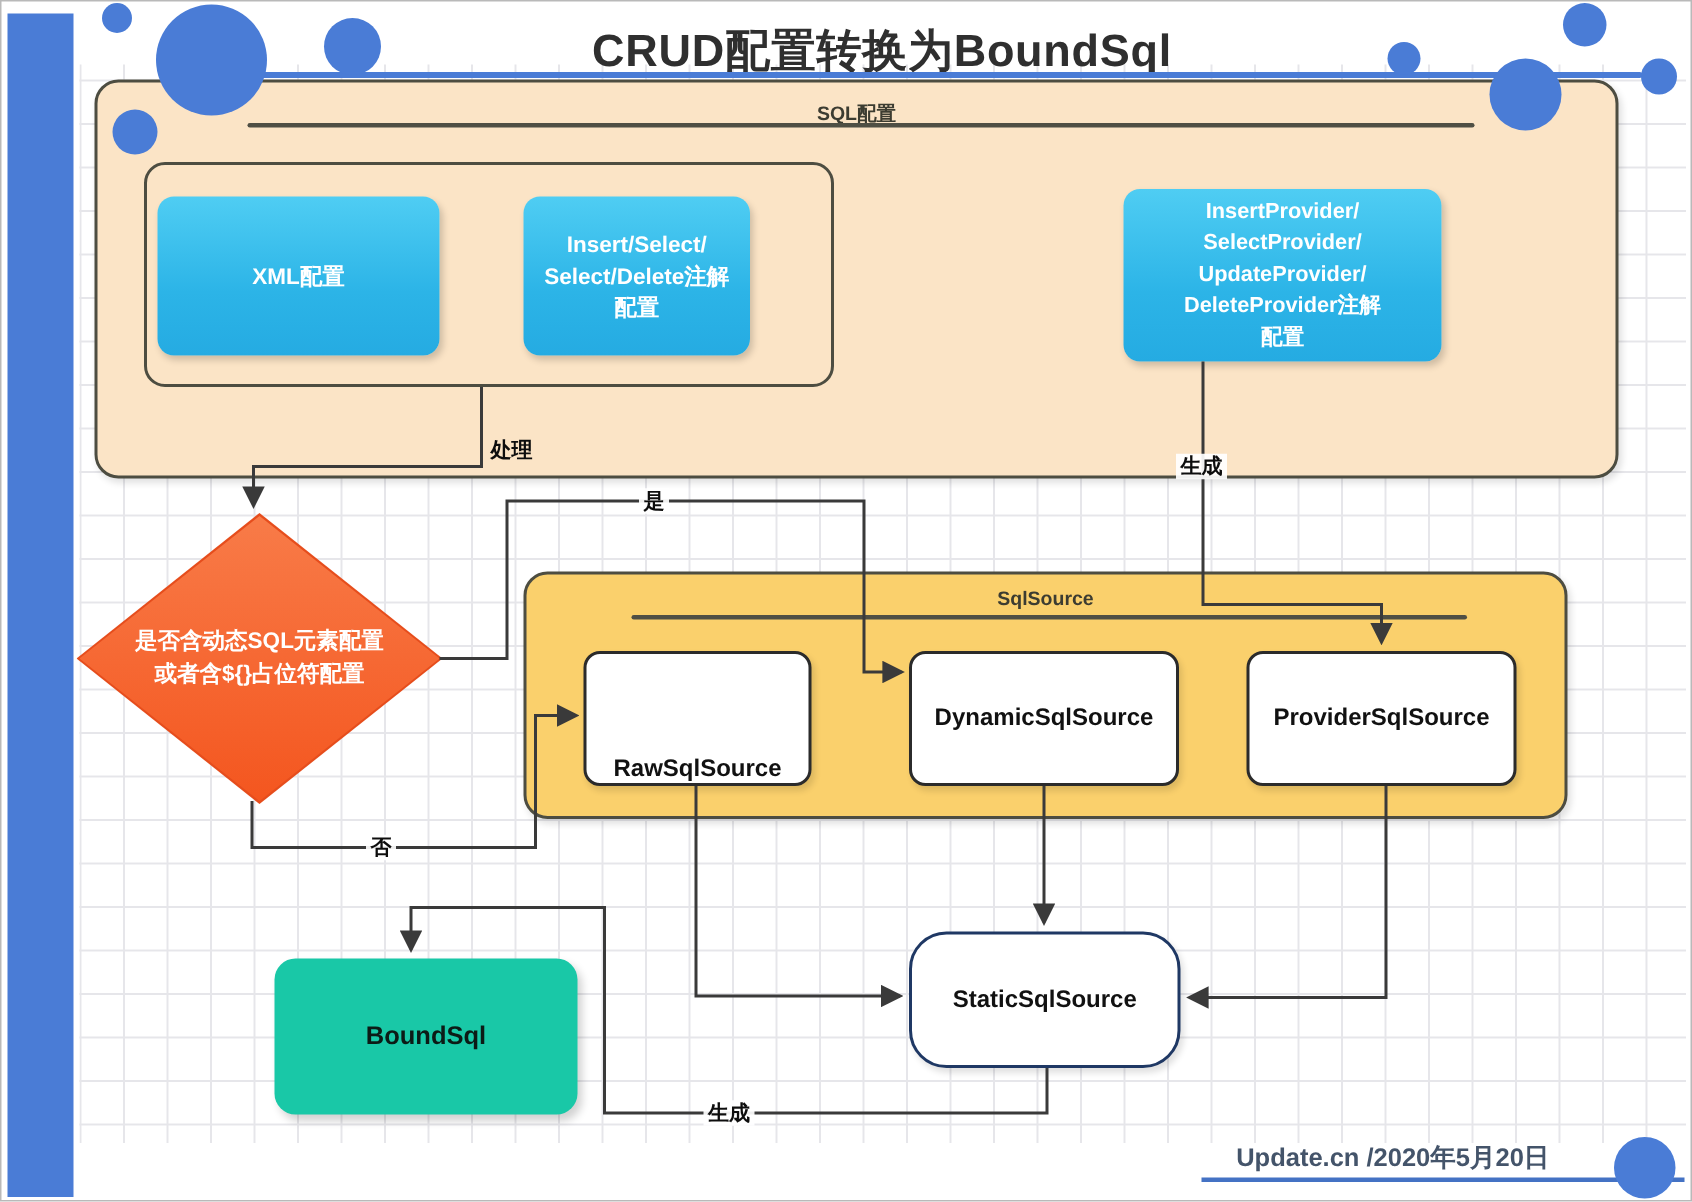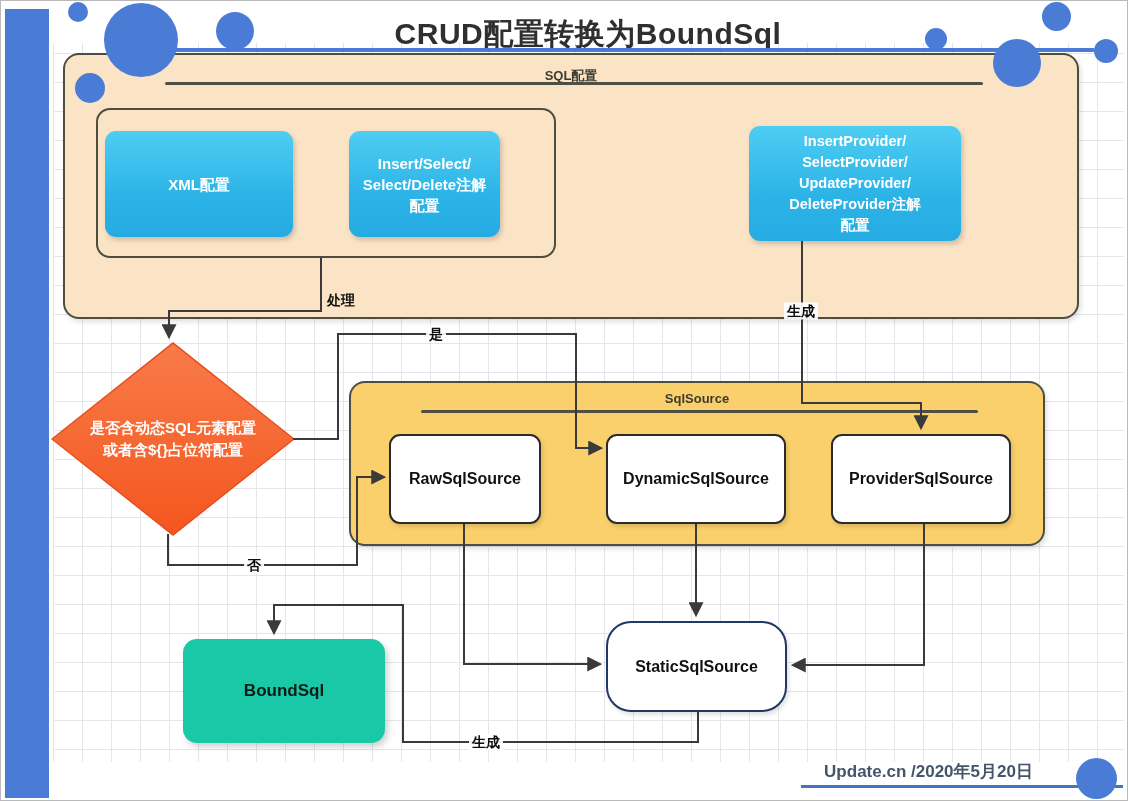--- a/index.html
+++ b/index.html
@@ -124,21 +124,21 @@
       <span>是否含动态SQL元素配置</span>
       <span>或者含${}占位符配置</span>
     </div>
   </div>
 
   <div class="panel panel-yellow" style="left:348px;top:380px;width:696px;height:165px;">
     <div class="panel-label" style="top:8px;">SqlSource</div>
     <div class="rule" style="left:70px;top:27px;width:557px;height:2.5px;"></div>
   </div>
 
-  <div class="node node-white" style="left:388px;top:433px;width:152px;height:90px;">
+  <div class="node node-white" style="left:388px;top:433px;width:152px;height:90px;align-items:flex-end;">
     <span>RawSqlSource</span>
   </div>
   <div class="node node-white" style="left:605px;top:433px;width:180px;height:90px;">
     <span>DynamicSqlSource</span>
   </div>
   <div class="node node-white" style="left:830px;top:433px;width:180px;height:90px;">
     <span>ProviderSqlSource</span>
   </div>
 
   <div class="node node-white node-static" style="left:605px;top:620px;width:181px;height:91px;">

